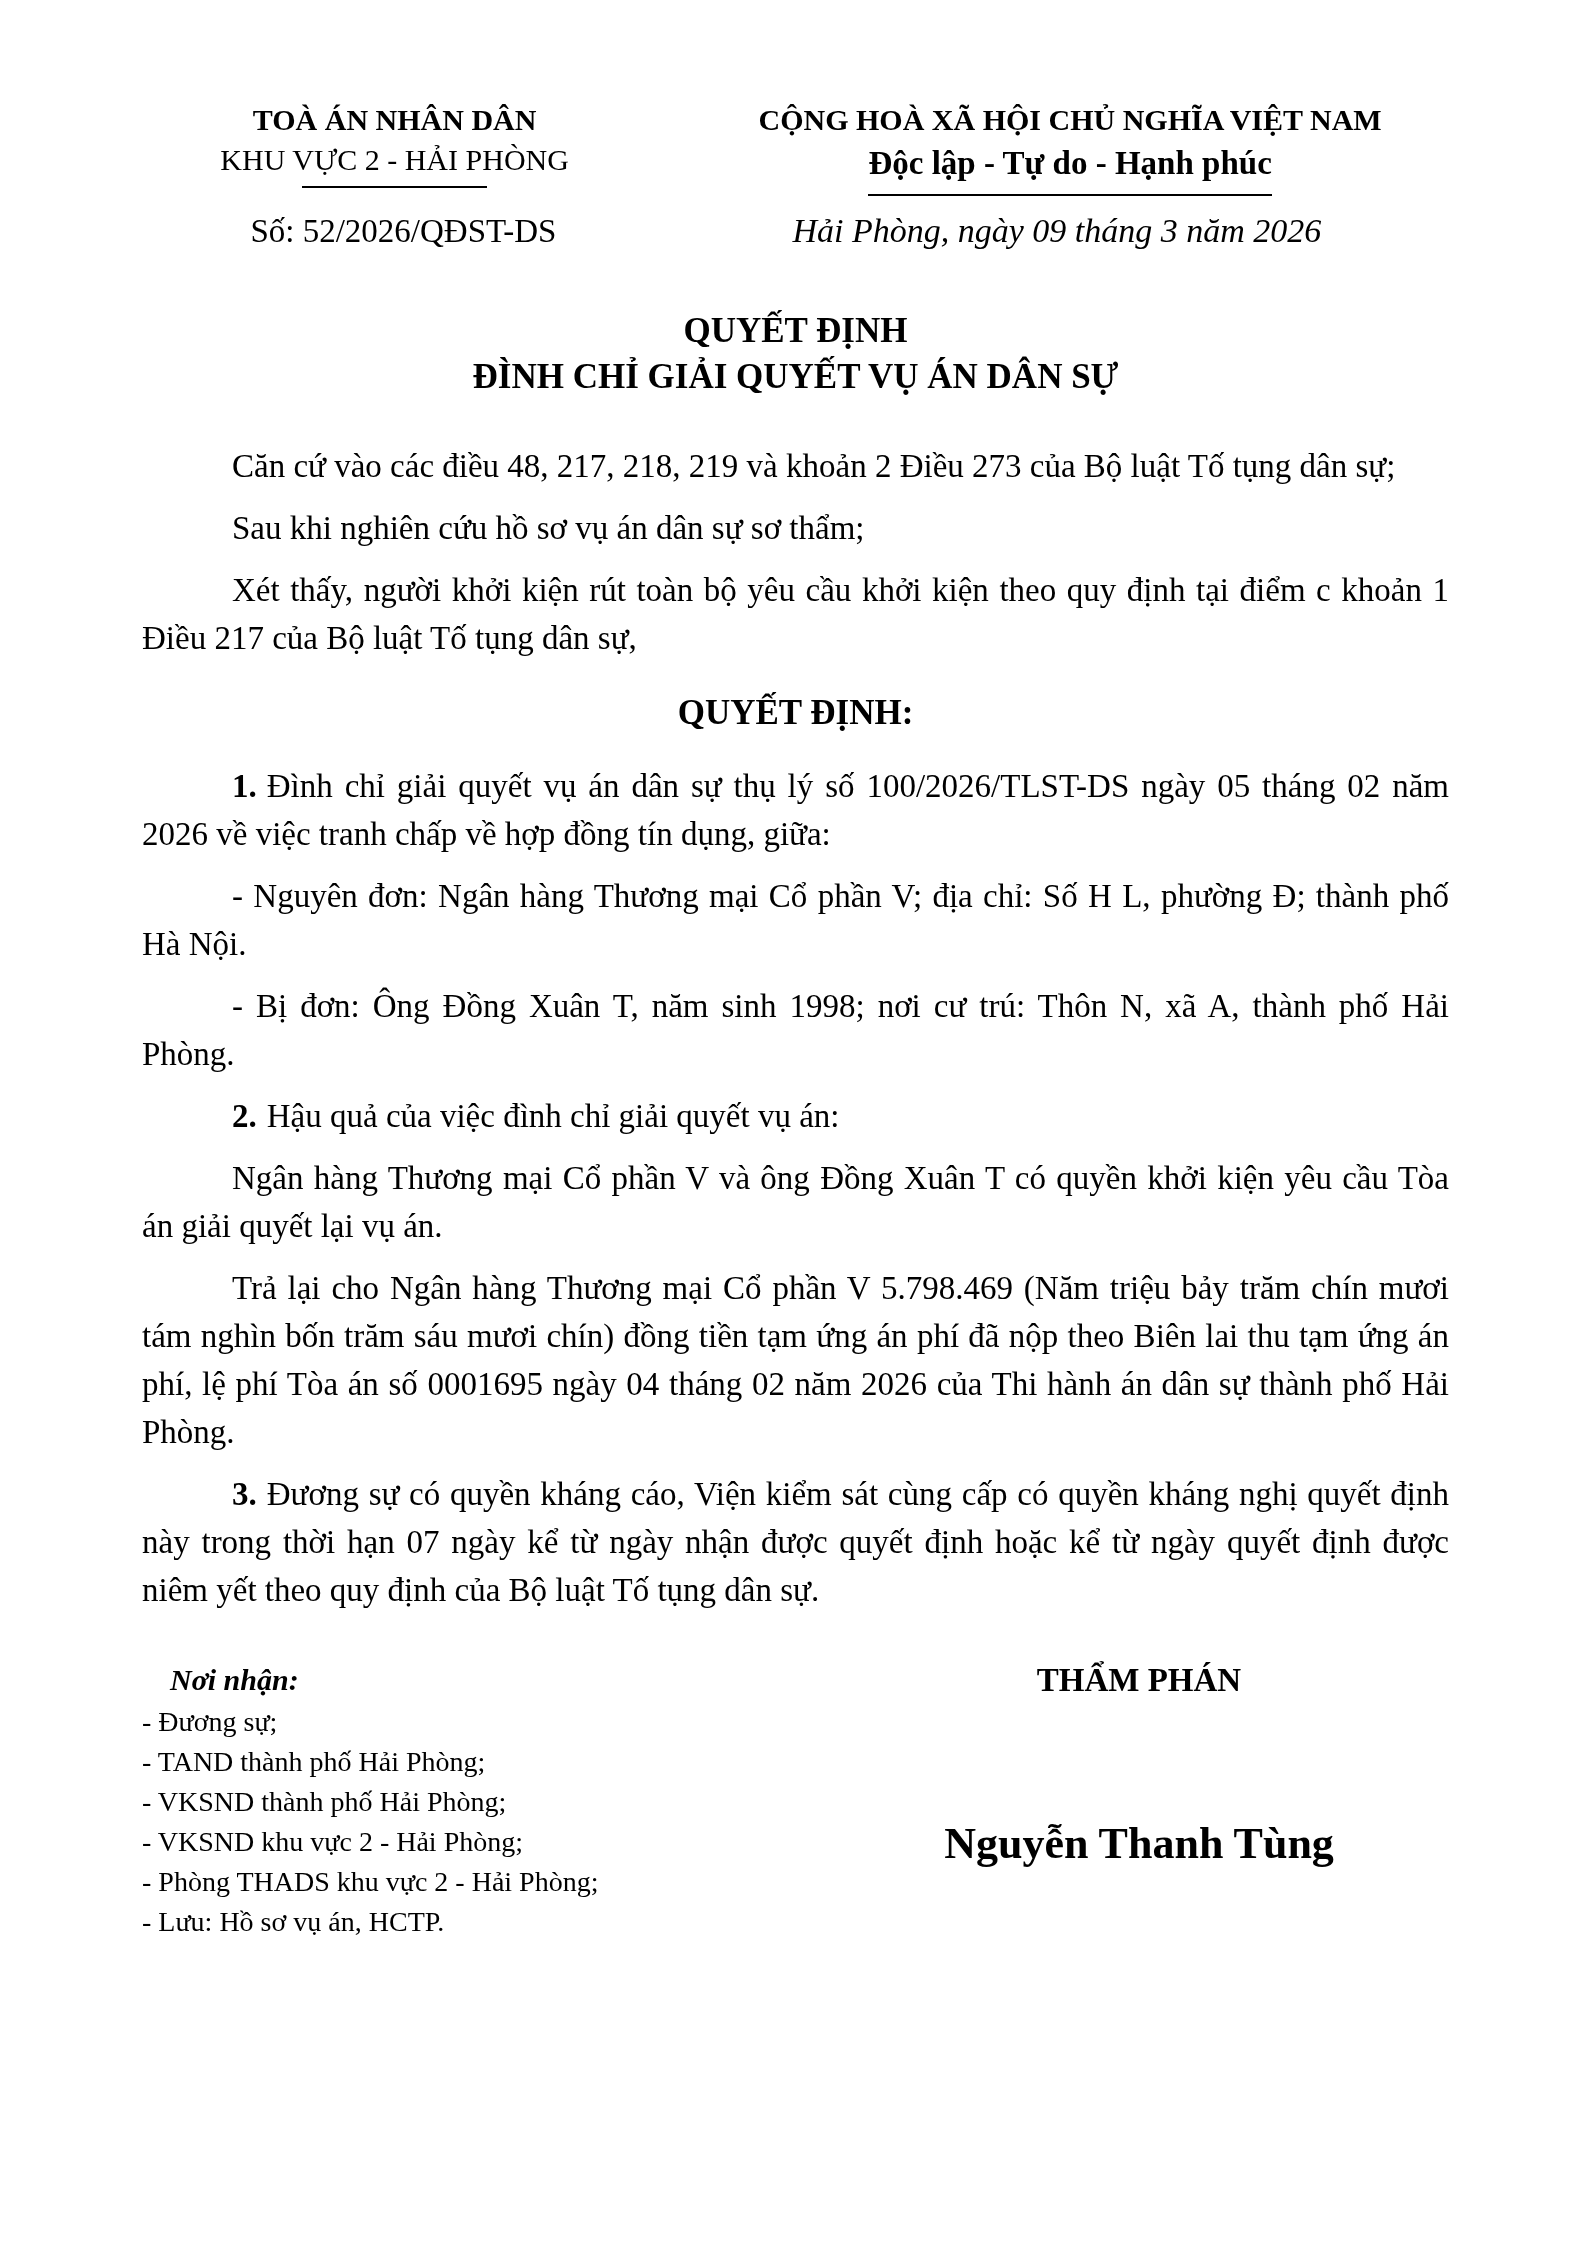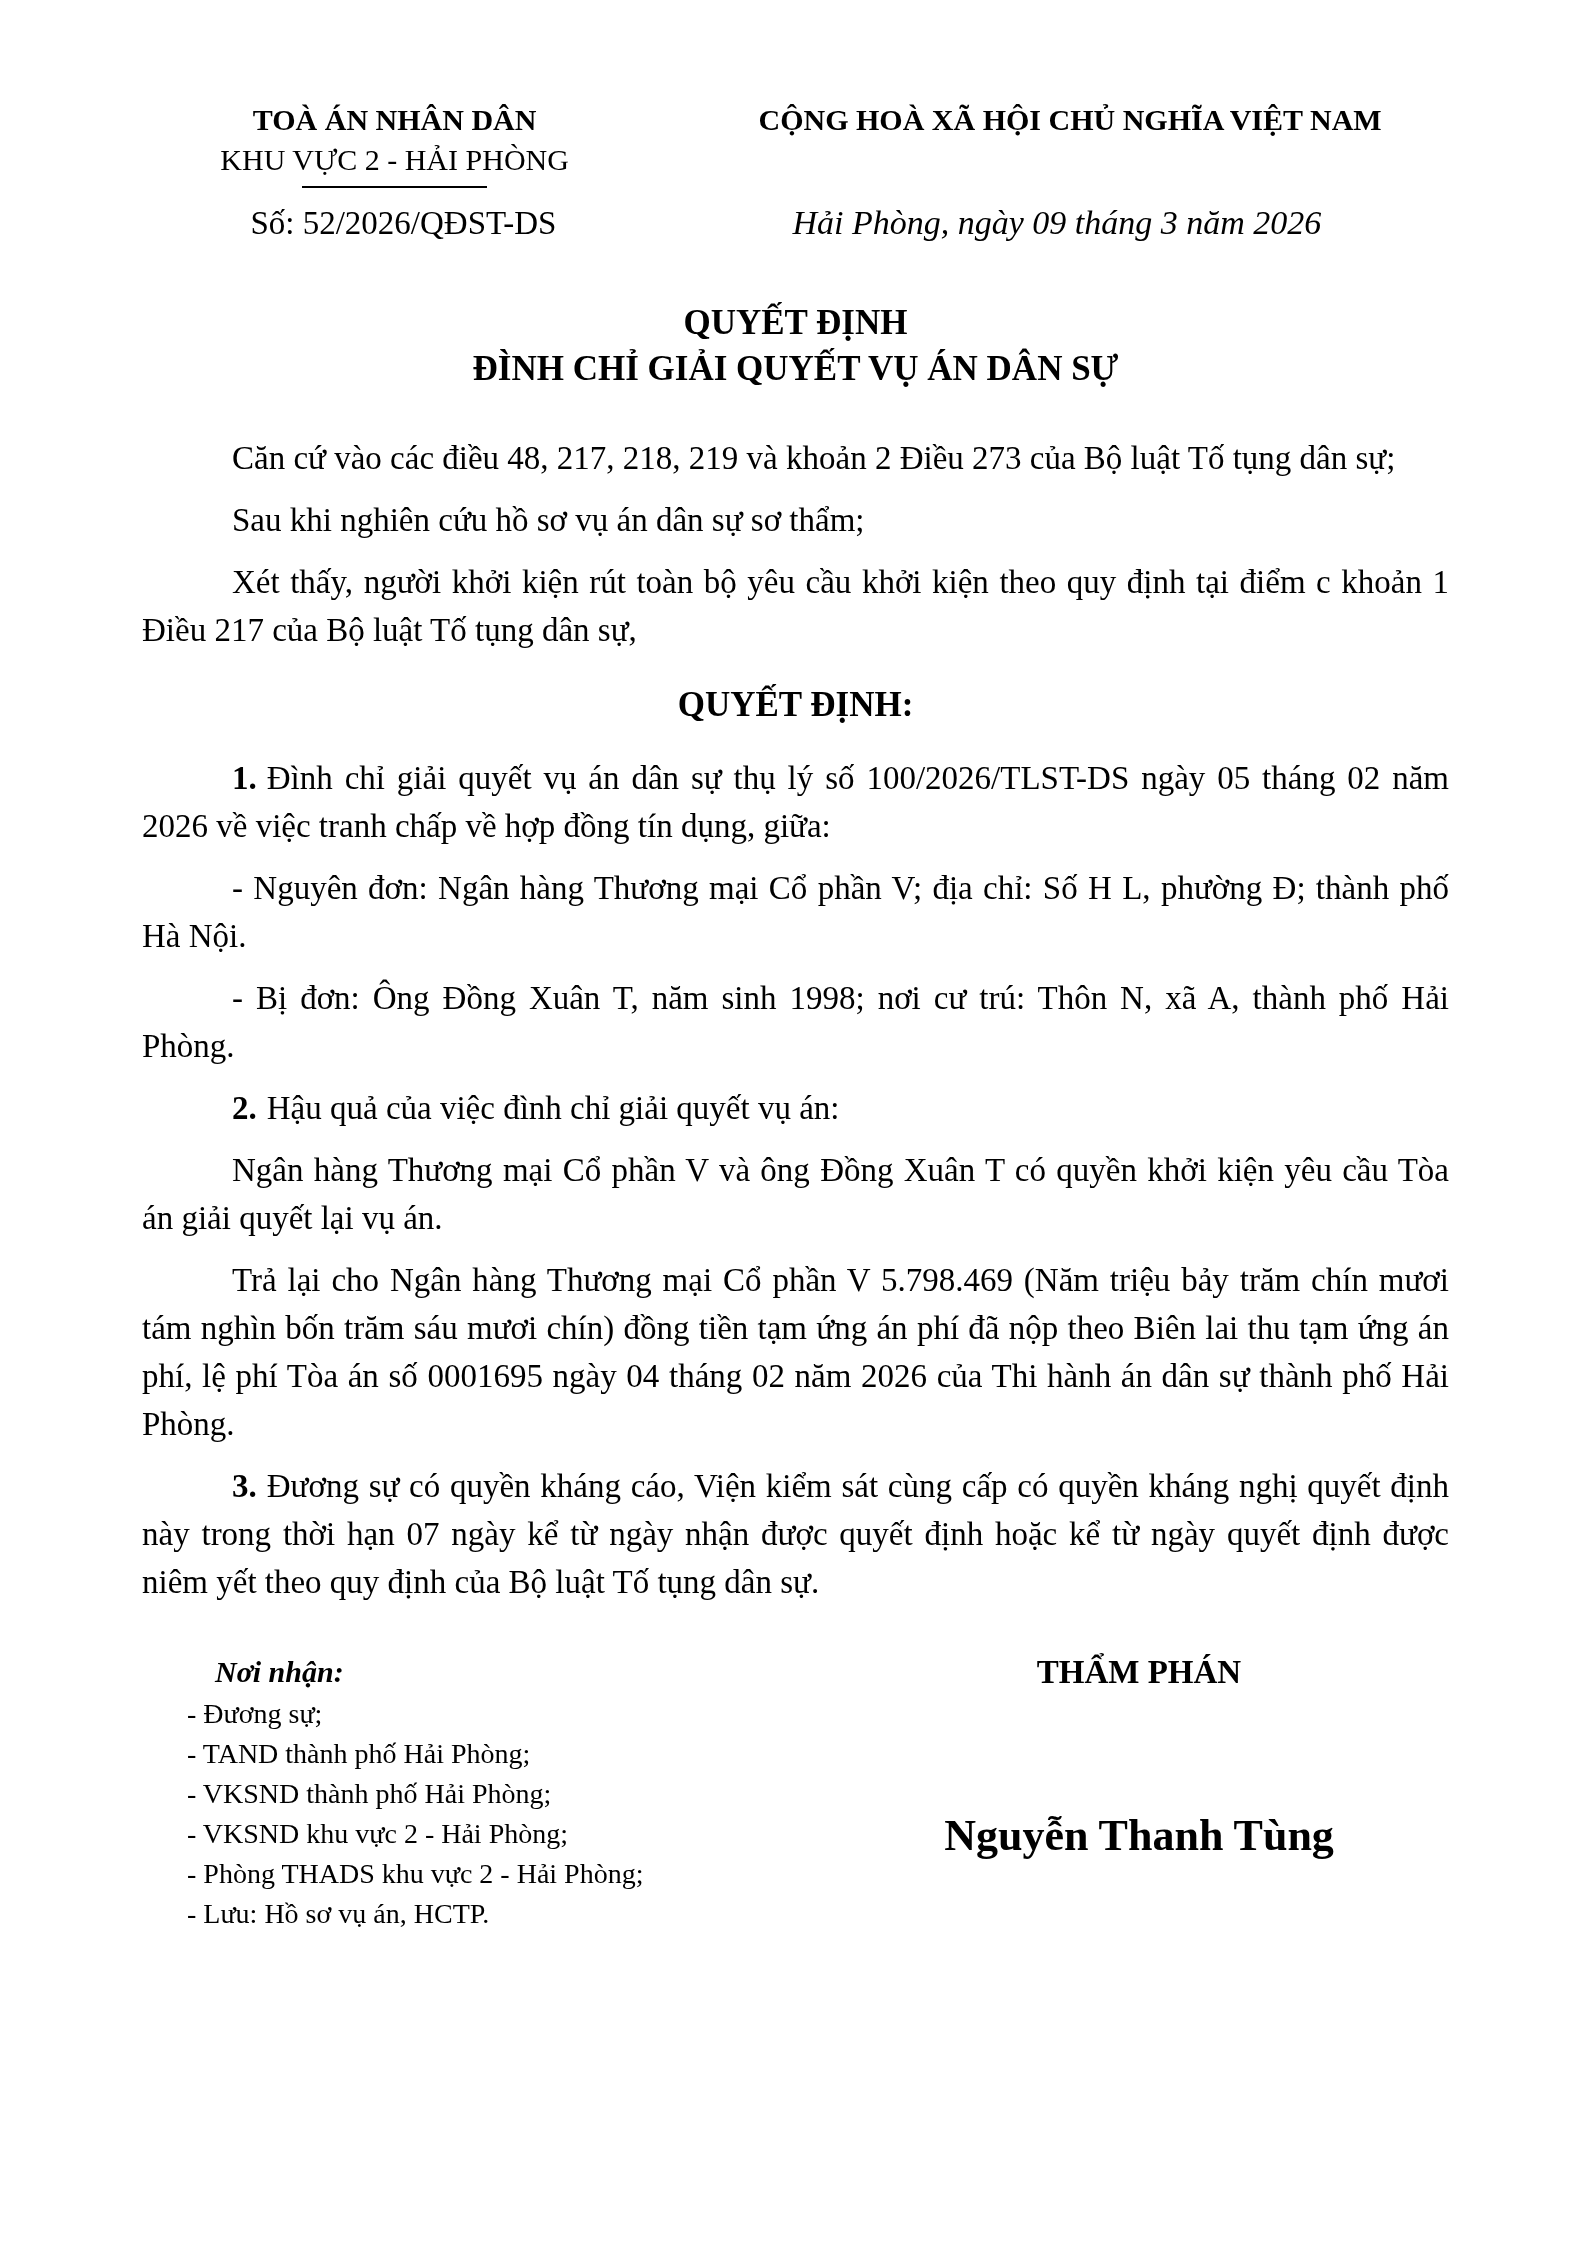--- a/index.html
+++ b/index.html
@@ -61,21 +61,21 @@
     text-align: center;
     font-weight: bold;
     font-size: 35px;
     line-height: 46px;
     margin: 28px 0 26px 0;
     text-indent: 0;
   }
 
   
   .footer-row { display: flex; margin-top: 44px; }
-  .footer-left { flex: 1; margin-left: 45px; }
+  .footer-left { flex: 1; }
   .footer-right { width: 620px; text-align: center; }
   .recipients-label {
     font-weight: bold;
     font-style: italic;
     font-size: 30px;
     line-height: 44px;
     padding-left: 28px;
   }
   .recipient-item { font-size: 28px; line-height: 40px; }
   .judge-title { font-weight: bold; font-size: 33px; line-height: 44px; }
@@ -87,20 +87,23 @@
 <div class="page">
 
   <div class="header-row">
     <div class="header-left">
       <div class="org-line1">TOÀ ÁN NHÂN DÂN</div>
       <div class="org-line2">KHU VỰC 2 - HẢI PHÒNG</div>
       <div class="org-rule"></div>
     </div>
     <div class="header-right">
       <div class="nat-line1">CỘNG HOÀ XÃ HỘI CHỦ NGHĨA VIỆT NAM</div>
+      <div class="motto-wrap">
+        <span class="motto">Độc lập - Tự do - Hạnh phúc</span>
+      </div>
     </div>
   </div>
 
   <div class="meta-row">
     <div class="meta-left">Số: 52/2026/QĐST-DS</div>
     <div class="meta-right">Hải Phòng, ngày 09 tháng 3 năm 2026</div>
   </div>
 
   <div class="doc-title">
     <div class="doc-title-line1">QUYẾT ĐỊNH</div>

